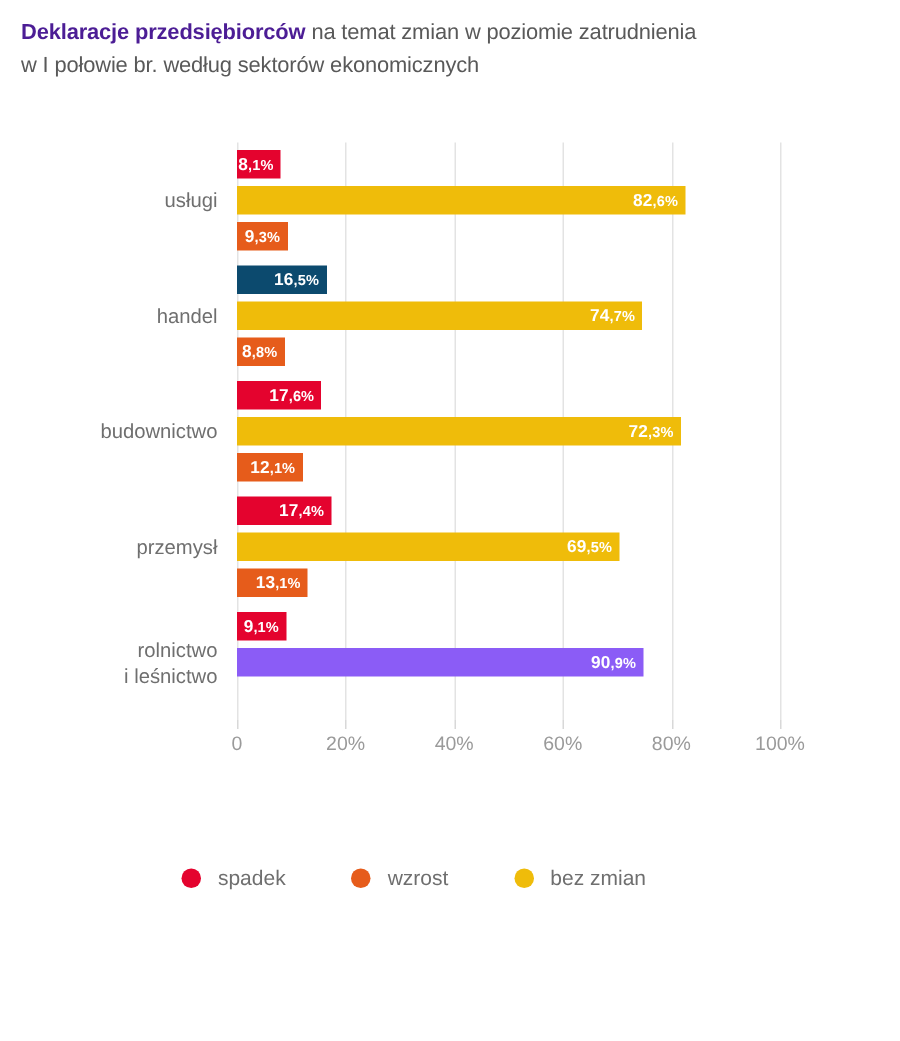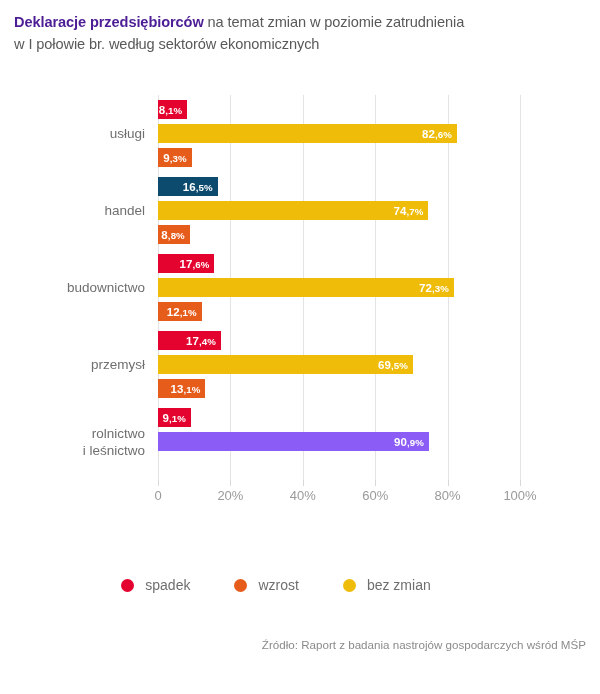--- a/index.html
+++ b/index.html
@@ -266,14 +266,13 @@
       <span class="legend-dot" style="background: rgb(230, 92, 27);"></span>
       <span class="legend-text">wzrost</span>
     </div>
     <div class="legend-item">
       <span class="legend-dot" style="background: rgb(239, 188, 10);"></span>
       <span class="legend-text">bez zmian</span>
     </div>
   </div>
 
 <div id="source">
-  <div class="source-line">Źródło: Raport z badania nastrojów gospodarczych wśród MŚP</div>
 </div>
 
 </body></html>

